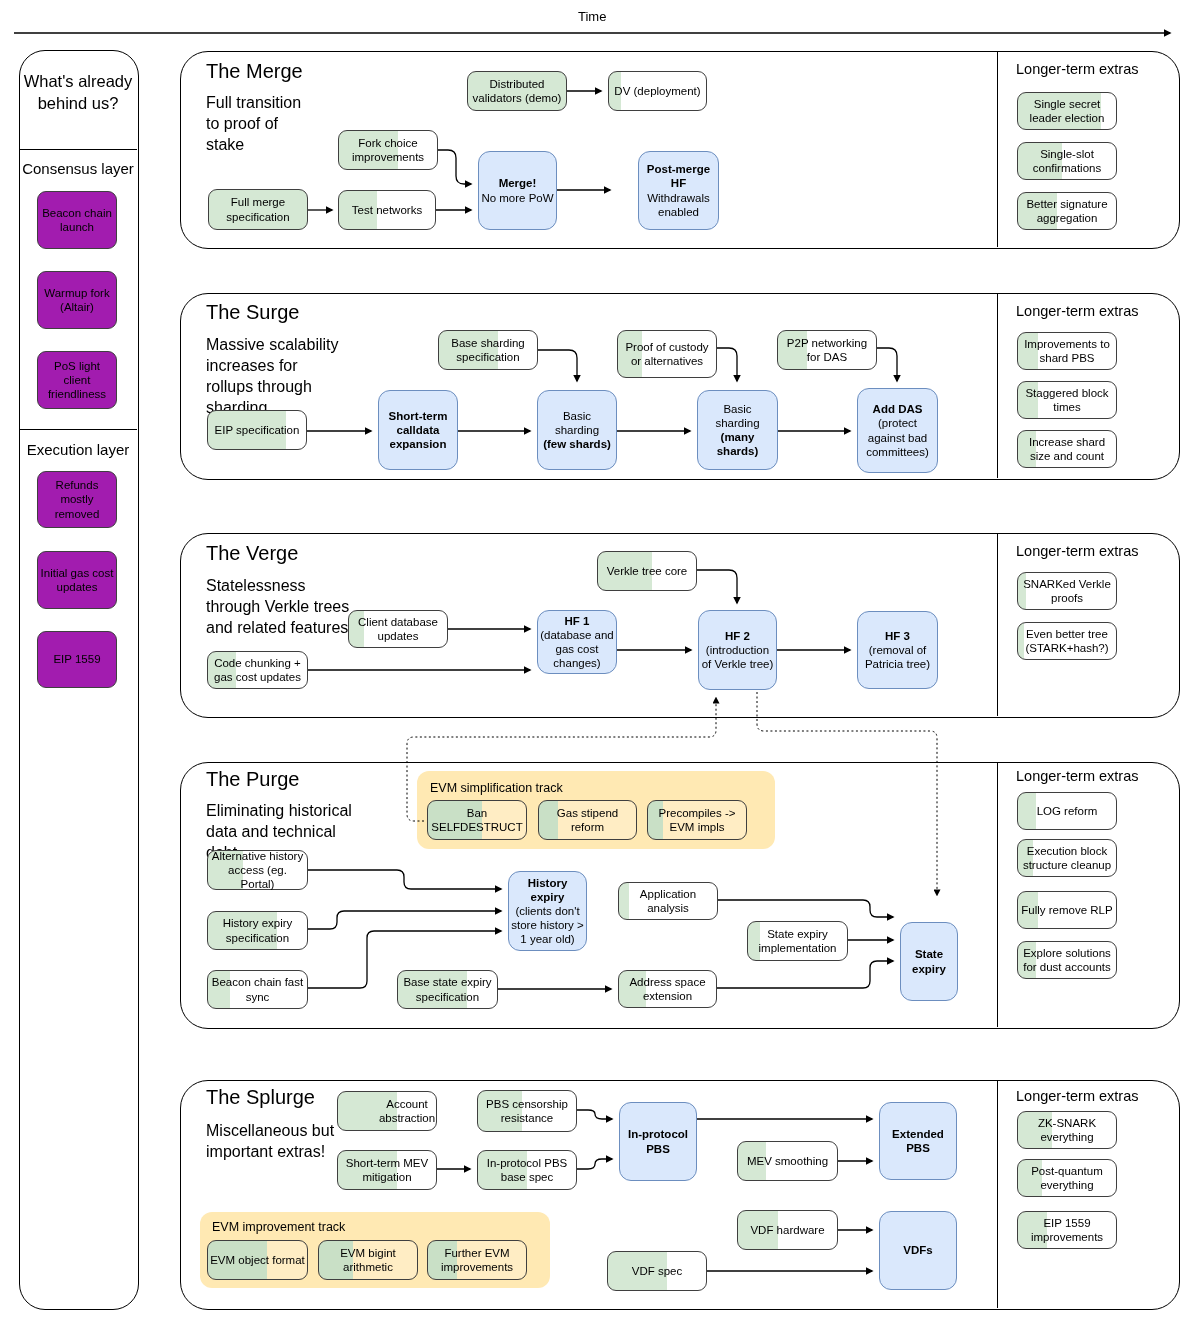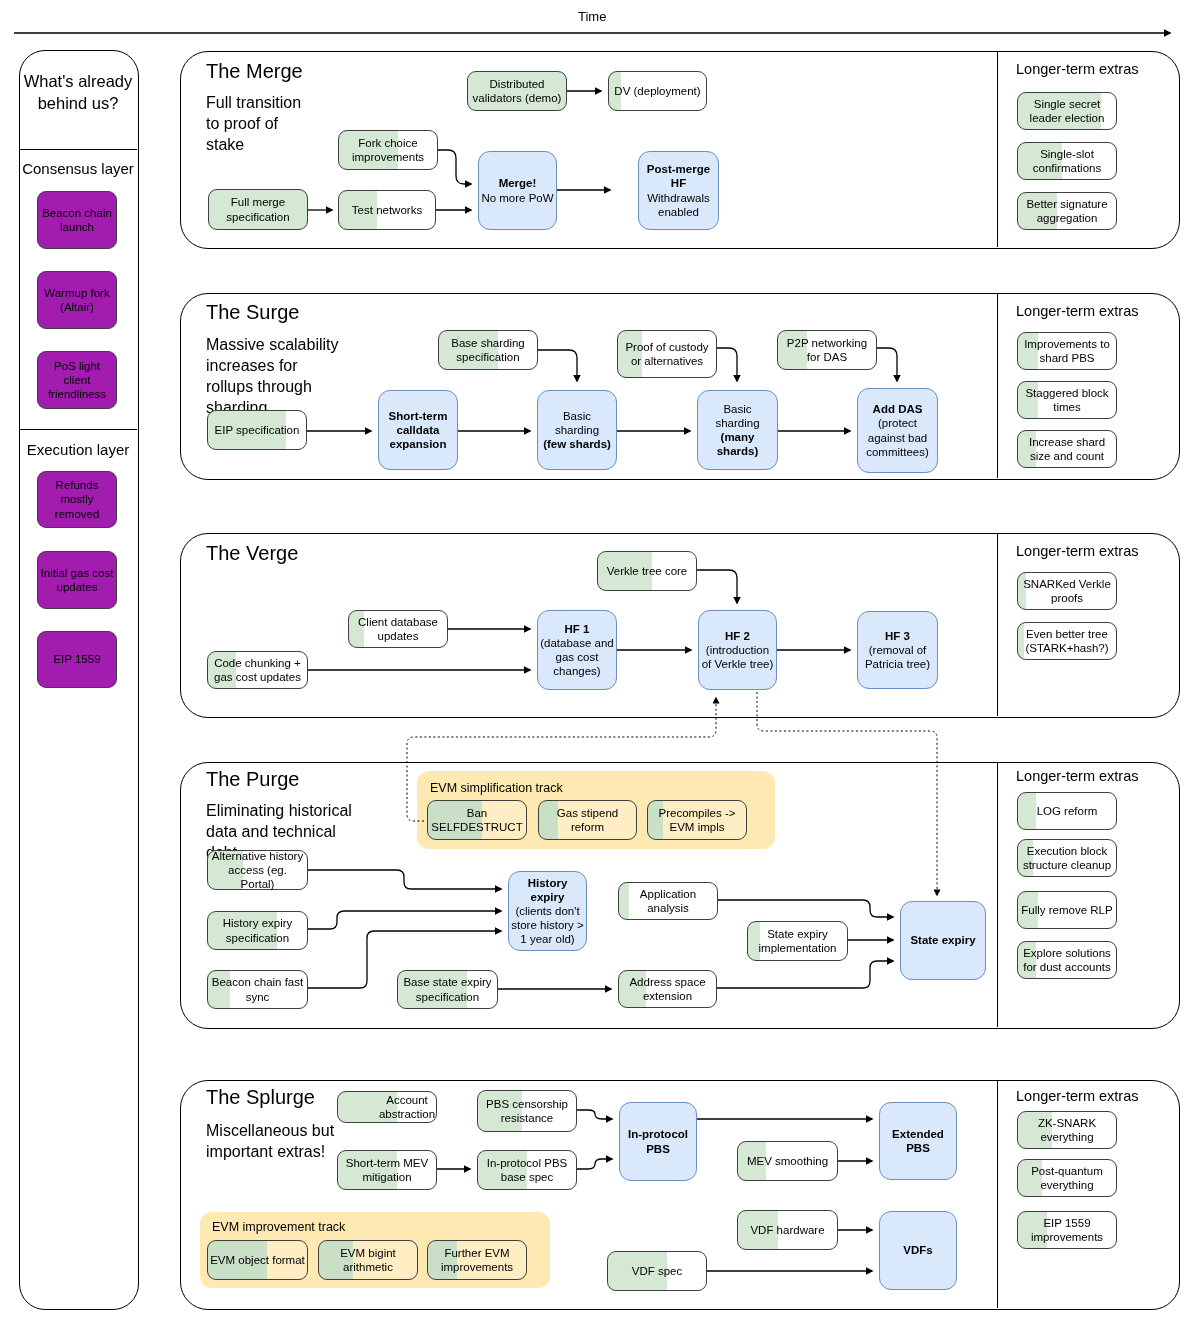--- a/index.html
+++ b/index.html
@@ -141,30 +141,31 @@
     <span>Improvements to shard PBS</span>
     </div>
   <div class="node partial" style="left: 1017px; top: 381px; width: 100px; height: 38px; --p: 20%;">
     <span>Staggered block times</span>
     </div>
   <div class="node partial" style="left: 1017px; top: 430px; width: 100px; height: 38px; --p: 18%;">
     <span>Increase shard size and count</span>
     </div>
 
   <div class="sec-title" style="left:206px;top:542px;">The Verge</div>
+  <div class="sec-sub" style="left:206px;top:575px;width:150px;">Statelessness through Verkle trees and related features</div>
   <div class="node partial" style="left: 597px; top: 551px; width: 100px; height: 40px; --p: 55%;">
     <span>Verkle tree core</span>
     </div>
   <div class="node partial" style="left: 348px; top: 610px; width: 100px; height: 38px; --p: 15%;">
     <span>Client database updates</span>
     </div>
   <div class="node partial" style="left: 207px; top: 651px; width: 101px; height: 38px; --p: 28%;">
     <span>Code chunking + gas cost updates</span>
     </div>
-  <div class="node blue" style="left:537px;top:610px;width:80px;height:80px;">
+  <div class="node blue" style="left:537px;top:610px;width:80px;height:64px;">
     <span class="bold">HF 1</span>
       <span>(database and gas cost changes)</span>
     </div>
   <div class="node blue" style="left:698px;top:610px;width:79px;height:80px;">
     <span class="bold">HF 2</span>
       <span>(introduction of Verkle tree)</span>
     </div>
   <div class="node blue" style="left:857px;top:611px;width:81px;height:78px;">
     <span class="bold">HF 3</span>
       <span>(removal of Patricia tree)</span>
@@ -208,40 +209,40 @@
     </div>
   <div class="node partial" style="left: 747px; top: 921px; width: 101px; height: 40px; --p: 12%;">
     <span>State expiry implementation</span>
     </div>
   <div class="node partial" style="left: 397px; top: 970px; width: 101px; height: 39px; --p: 70%;">
     <span>Base state expiry specification</span>
     </div>
   <div class="node partial" style="left: 618px; top: 970px; width: 99px; height: 38px; --p: 28%;">
     <span>Address space extension</span>
     </div>
-  <div class="node blue" style="left:900px;top:901px;width:86px;height:79px;">
+  <div class="node blue" style="left:900px;top:922px;width:58px;height:79px;">
     <span class="bold">State expiry</span>
     </div>
   <div class="extras-title" style="left:1016px;top:768px;">Longer-term extras</div>
   <div class="node partial" style="left: 1017px; top: 792px; width: 100px; height: 38px; --p: 18%;">
     <span>LOG reform</span>
     </div>
   <div class="node partial" style="left: 1017px; top: 839px; width: 100px; height: 38px; --p: 15%;">
     <span>Execution block structure cleanup</span>
     </div>
   <div class="node partial" style="left: 1017px; top: 891px; width: 100px; height: 38px; --p: 20%;">
     <span>Fully remove RLP</span>
     </div>
   <div class="node partial" style="left: 1017px; top: 941px; width: 100px; height: 38px; --p: 18%;">
     <span>Explore solutions for dust accounts</span>
     </div>
 
   <div class="sec-title" style="left:206px;top:1086px;">The Splurge</div>
   <div class="sec-sub" style="left:206px;top:1120px;width:140px;">Miscellaneous but important extras!</div>
-  <div class="node partial" style="left: 337px; top: 1091px; width: 100px; height: 32px; padding-left: 42px; --p: 60%;">
+  <div class="node partial" style="left: 337px; top: 1091px; width: 100px; height: 40px; padding-left: 42px; --p: 60%;">
     <span>Account abstraction</span>
     </div>
   <div class="node partial" style="left: 477px; top: 1090px; width: 100px; height: 42px; --p: 45%;">
     <span>PBS censorship resistance</span>
     </div>
   <div class="node partial" style="left: 337px; top: 1150px; width: 100px; height: 40px; --p: 60%;">
     <span>Short-term MEV mitigation</span>
     </div>
   <div class="node partial" style="left: 477px; top: 1150px; width: 100px; height: 40px; --p: 50%;">
     <span>In-protocol PBS base spec</span>

